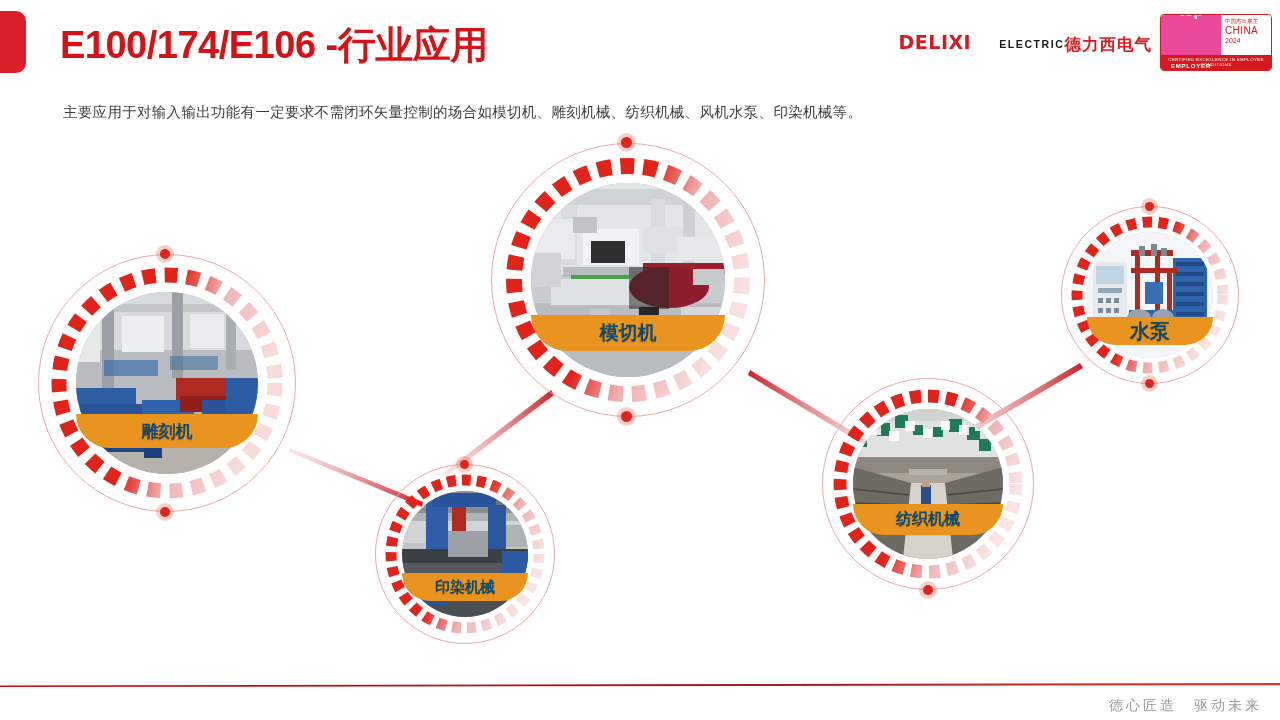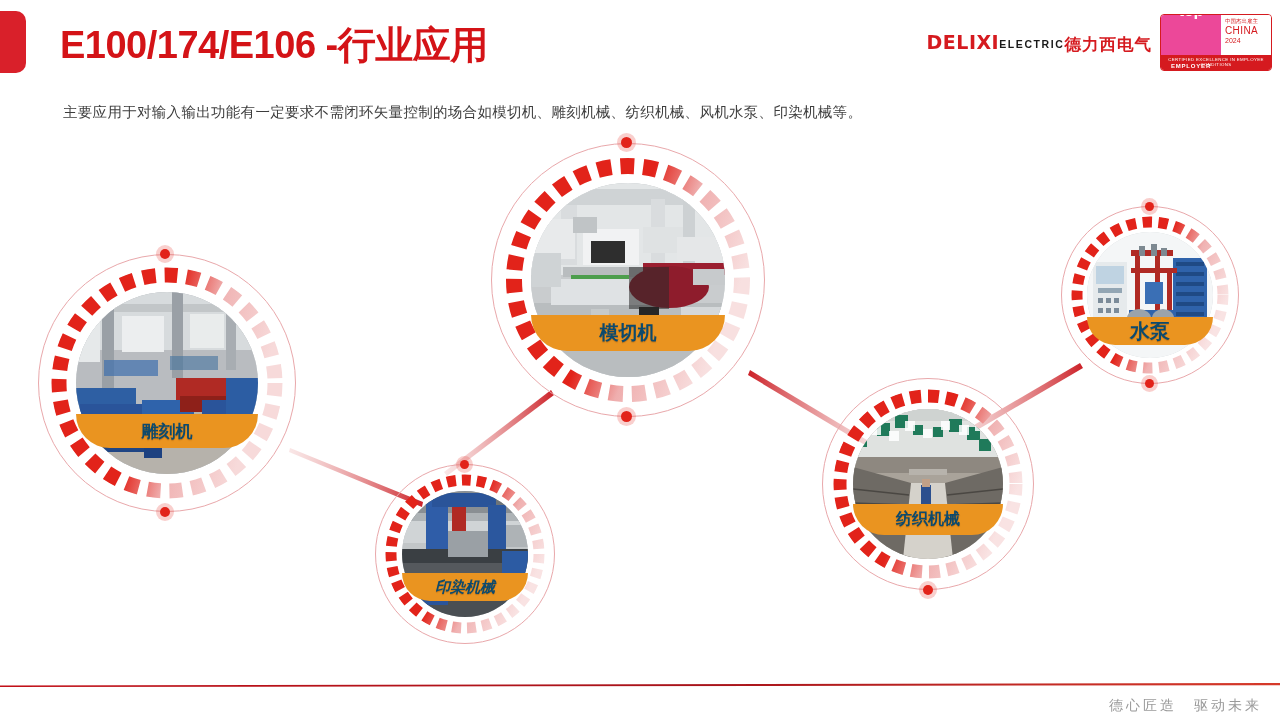--- a/index.html
+++ b/index.html
@@ -76,20 +76,21 @@
     letter-spacing: 0.5px;
     font-family: "DejaVu Sans", sans-serif;
     transform: scaleY(1.05);
   }
   .delixi .d2 {
     font-size: 10.5px;
     font-weight: 700;
     color: #1a1a1a;
     letter-spacing: 1.6px;
     margin-top: 3px;
+    margin-left: 28px;
   }
   .delixi .d3 {
     font-size: 16.5px;
     font-weight: 700;
     color: #d51a1f;
     letter-spacing: 1px;
     margin-top: 3px;
   }
   .top-emp {
     border: 1.5px solid #d51a1f;
@@ -397,21 +398,21 @@
           <rect x="0" y="72" width="126" height="18" fill="#55595d"></rect>
           <rect x="46" y="40" width="40" height="26" fill="#9aa0a5"></rect>
           <rect x="50" y="16" width="14" height="24" fill="#b02a24"></rect>
           <rect x="100" y="60" width="26" height="30" fill="#2c5ba3"></rect>
           <rect x="104" y="34" width="22" height="22" fill="#aeb3b6"></rect>
           <rect y="92" width="126" height="34" fill="#4a4f53"></rect>
           <rect x="6" y="98" width="40" height="16" fill="#2a549a"></rect>
           <rect x="64" y="96" width="34" height="14" fill="#30598f"></rect>
         </svg>
       </div>
-      <div class="label" style="left:27px; top:109px; width:126px; height:28px; border-radius:0 0 63px 63px; font-size:15px;font-style:italic;">
+      <div class="label" style="left:27px; top:109px; width:126px; height:28px; border-radius:0 0 63px 63px; font-size:15px;">
         <span>印染机械</span>
       </div>
       <div class="dot" style="left:85px; top:-4px; width:9px; height:9px;"></div>
     </div>
 
     <div class="node" style="left:822px; top:248px; width:212px; height:212px;">
       <div class="ring-outer"></div>
       <svg class="ring-dash" style="left:11px; top:11px;" width="190" height="190" viewBox="0 0 190 190">
         <defs>
           <linearGradient id="dgD" x1="0" y1="0.1" x2="1" y2="0.55">

